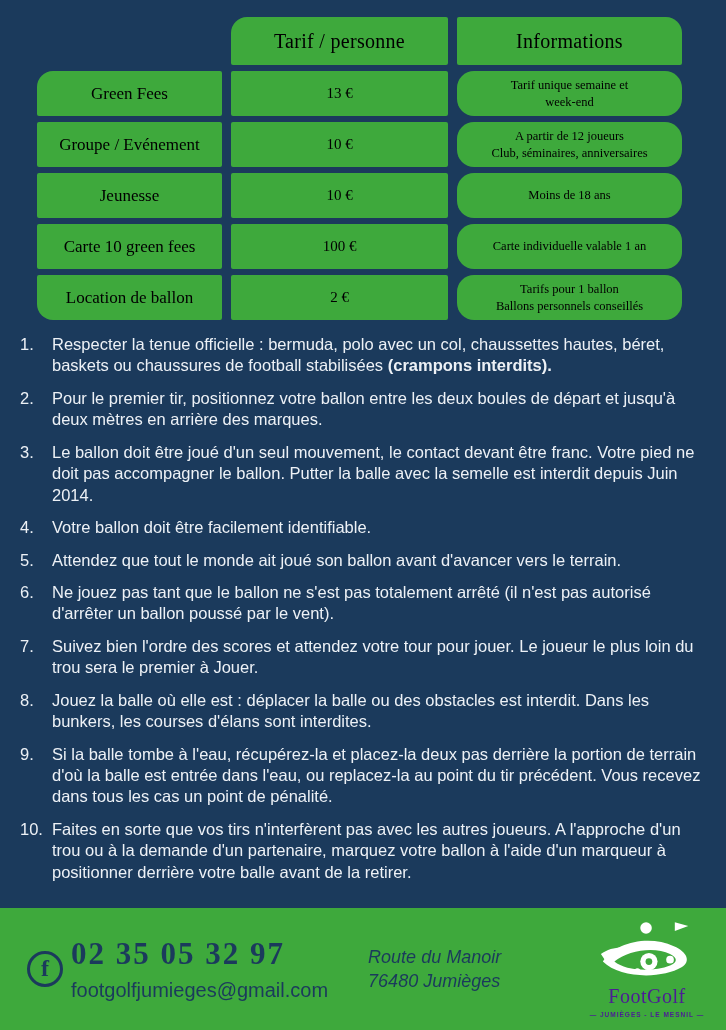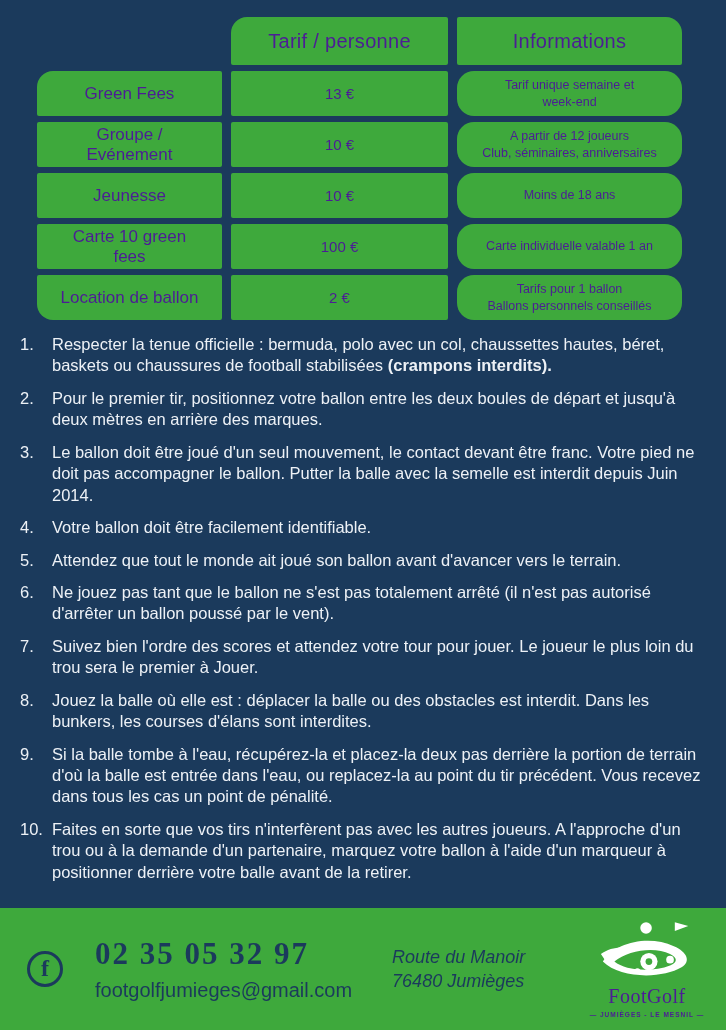--- a/index.html
+++ b/index.html
@@ -15,28 +15,29 @@
   .price-table {
     display: grid;
     grid-template-columns: 185px 217px 225px;
     grid-auto-rows: auto;
     column-gap: 9px;
     row-gap: 6px;
     margin: 17px 44px 0 37px;
   }
   .cell {
     background: #3ea93c;
-    color: #4c1d95;
+    color: #000000;
     display: flex;
     align-items: center;
     justify-content: center;
     text-align: center;
     border-radius: 2px;
     min-height: 45px;
     padding: 2px 20px;
+    font-family: Liberation Serif, serif;
   }
   .cell.header { min-height: 48px; font-size: 20px; letter-spacing: .3px; }
   .cell.spacer { background: transparent; }
   .cell.rowlabel { font-size: 17px; }
   .cell.price   { font-size: 15px; }
   .cell.info    { font-size: 12.5px; line-height: 1.3; white-space: pre-line; border-radius: 17px; }
   .r-tl { border-top-left-radius: 16px; }
   .r-tr { border-top-right-radius: 16px; }
   .r-bl { border-bottom-left-radius: 16px; }
   .r-br { border-bottom-right-radius: 16px; }
@@ -69,21 +70,21 @@
     margin-left: 27px;
     border: 3px solid #1b3a5c;
     border-radius: 50%;
     display: flex; align-items: center; justify-content: center;
     font-family: "Liberation Serif", serif;
     font-weight: bold;
     font-size: 24px;
     line-height: 1;
     padding-bottom: 3px;
   }
-  .contact { margin-left: 32px; }
+  .contact { margin-left: 8px; }
   .phone {
     font-family: "Liberation Serif", serif;
     font-size: 31px;
     letter-spacing: 2px;
     font-weight: 600;
   }
   .email { font-size: 20px; margin-top: 7px; }
   .address {
     margin-left: 40px;
     font-style: italic;

